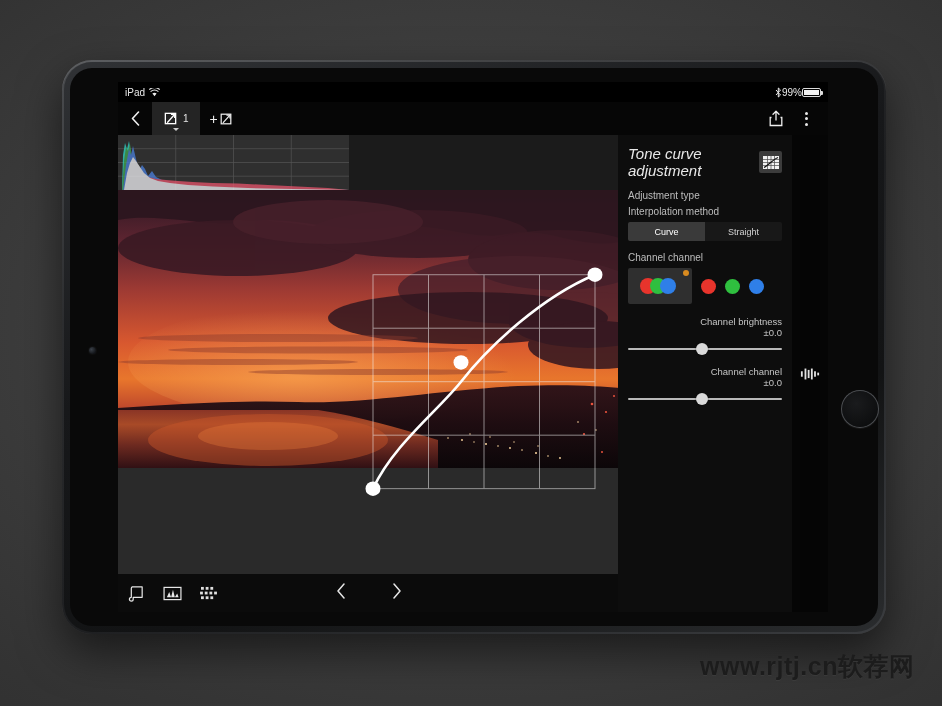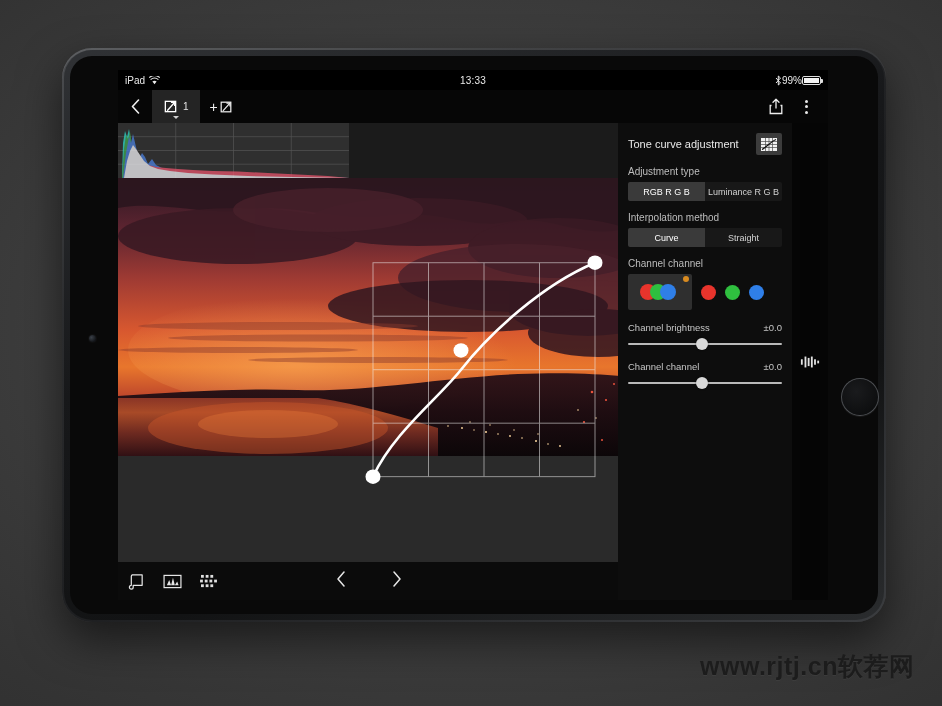--- a/index.html
+++ b/index.html
@@ -10,21 +10,21 @@
     position:relative;
   }
   
   #backdrop{
     position:absolute; inset:0;
     background:
       radial-gradient(ellipse 900px 620px at 470px 330px, #474747 0%, #3d3d3d 45%, #333 75%, #2d2d2d 100%);
   }
   
   #tablet{
-    position:absolute; left:62px; top:48px; width:824px; height:574px;
+    position:absolute; left:62px; top:60px; width:824px; height:574px;
     border-radius:30px;
     background:linear-gradient(150deg,#4b4d50 0%,#2c2d2f 25%,#1e1f21 55%,#3a3c3f 100%);
     box-shadow:0 18px 44px rgba(0,0,0,.55), 0 2px 0 rgba(255,255,255,.10) inset;
     padding:2px;
   }
   #tablet-inner{
     position:absolute; inset:2px; border-radius:28px;
     background:linear-gradient(160deg,#303235 0%,#17181a 40%,#121314 70%,#2a2c2e 100%);
   }
   #bezel{
@@ -117,41 +117,41 @@
   
   #curveoverlay{position:absolute;left:0;top:0;width:502px;height:100%;pointer-events:none;}
   
   .panel{
     position:absolute;right:36px;top:0;width:174px;bottom:0;background:#0d0d0d;
     padding:10px 10px 0 10px;
   }
   .panel-title{
     display:flex;align-items:center;justify-content:space-between;margin-bottom:11px;
   }
-  .panel-title span{color:#e8e8e8;font-size:11px;}
+  .panel-title span{color:#e8e8e8;font-size:15px;font-style:italic;}
   .pt-btn{
     width:26px;height:22px;background:#3c3c3c;border-radius:2px;
     display:flex;align-items:center;justify-content:center;
   }
   .lbl{color:#bdbdbd;font-size:10px;margin-bottom:5px;display:block;}
   .segrow{display:flex;height:19px;margin-bottom:11px;border-radius:2px;overflow:hidden;}
   .seg{flex:1;display:flex;align-items:center;justify-content:center;font-size:9px;color:#d2d2d2;background:#181818;}
   .seg.on{background:#3a3a3a;color:#fff;}
   .chanrow{display:flex;align-items:center;gap:9px;margin-bottom:12px;}
   .chan-all{
     width:64px;height:36px;background:#2f2f2f;border-radius:2px;position:relative;
     display:flex;align-items:center;justify-content:center;
   }
   .chan-all .dot{width:16px;height:16px;border-radius:50%;position:absolute;}
   .chan-all .badge{
     position:absolute;right:3px;top:2px;width:6px;height:6px;border-radius:50%;background:#d98b20;
   }
   .swatch{width:15px;height:15px;border-radius:50%;}
   .sliderblock{margin-bottom:11px;}
-  .srow{display:flex;justify-content:space-between;align-items:center;margin-bottom:5px;}
+  .srow{display:flex;justify-content:space-between;align-items:flex-end;margin-bottom:5px;flex-direction:column;}
   .srow .nm{color:#c6c6c6;font-size:9.5px;}
   .srow .vl{color:#c6c6c6;font-size:9.5px;}
   .track{position:relative;height:12px;}
   .track .bar{position:absolute;left:0;right:0;top:5px;height:1.6px;background:#b9b9b9;border-radius:1px;}
   .track .knob{position:absolute;top:0;width:12px;height:12px;border-radius:50%;background:#d9d9d9;box-shadow:0 0 2px rgba(0,0,0,.6);}
   
   .rail{
     position:absolute;right:0;top:0;width:36px;bottom:0;background:#050505;
     display:flex;align-items:center;
   }
@@ -183,21 +183,20 @@
 
     <div class="statusbar">
       <div class="sb-left">
         <span>iPad</span>
         <svg width="11" height="9" viewBox="0 0 11 9">
           <path d="M5.5 8.2 L3.4 5.6 a3.3 3.3 0 0 1 4.2 0 Z" fill="#eee"></path>
           <path d="M1.6 3.6 a6.2 6.2 0 0 1 7.8 0" stroke="#eee" stroke-width="1.1" fill="none"></path>
           <path d="M0.2 1.6 a8.6 8.6 0 0 1 10.6 0" stroke="#eee" stroke-width="1.1" fill="none"></path>
         </svg>
       </div>
-      <div class="sb-center">13:33</div>
       <div class="sb-right">
         <svg width="7" height="11" viewBox="0 0 7 11">
           <path d="M1 3 L5.5 8 L3.3 10 V1 L5.5 3 L1 8" stroke="#eee" stroke-width="1" fill="none"></path>
         </svg>
         <span>99%</span>
         <span class="batt">
             <i></i>
           </span>
       </div>
     </div>
@@ -437,24 +436,20 @@
                 <line x1="1" y1="4.5" x2="17" y2="4.5"></line>
                   <line x1="1" y1="7.5" x2="17" y2="7.5"></line>
                   <line x1="1" y1="10.5" x2="17" y2="10.5"></line>
               </g>
               <path d="M2,12.5 C6,11 10,5 16,2.5" stroke="#111" stroke-width="1.3" fill="none"></path>
             </svg>
           </div>
         </div>
 
         <span class="lbl">Adjustment type</span>
-        <div class="segrow">
-          <div class="seg on">RGB R G B</div>
-          <div class="seg">Luminance R G B</div>
-        </div>
 
         <span class="lbl">Interpolation method</span>
         <div class="segrow">
           <div class="seg on">Curve</div>
           <div class="seg">Straight</div>
         </div>
 
         <span class="lbl">Channel channel</span>
         <div class="chanrow">
           <div class="chan-all">

